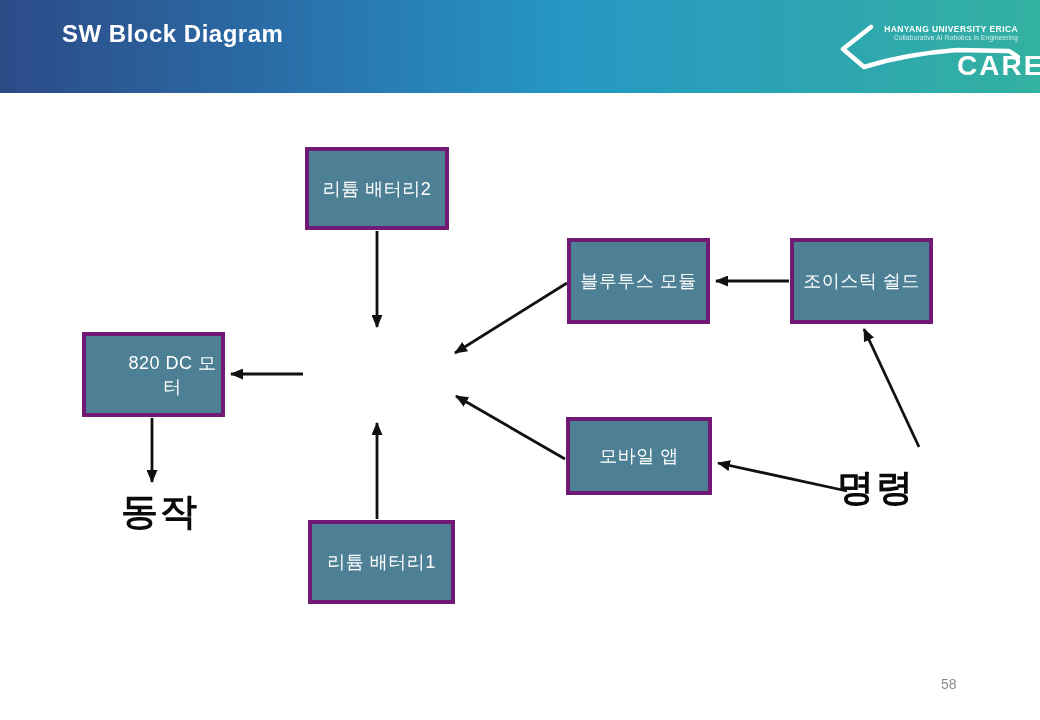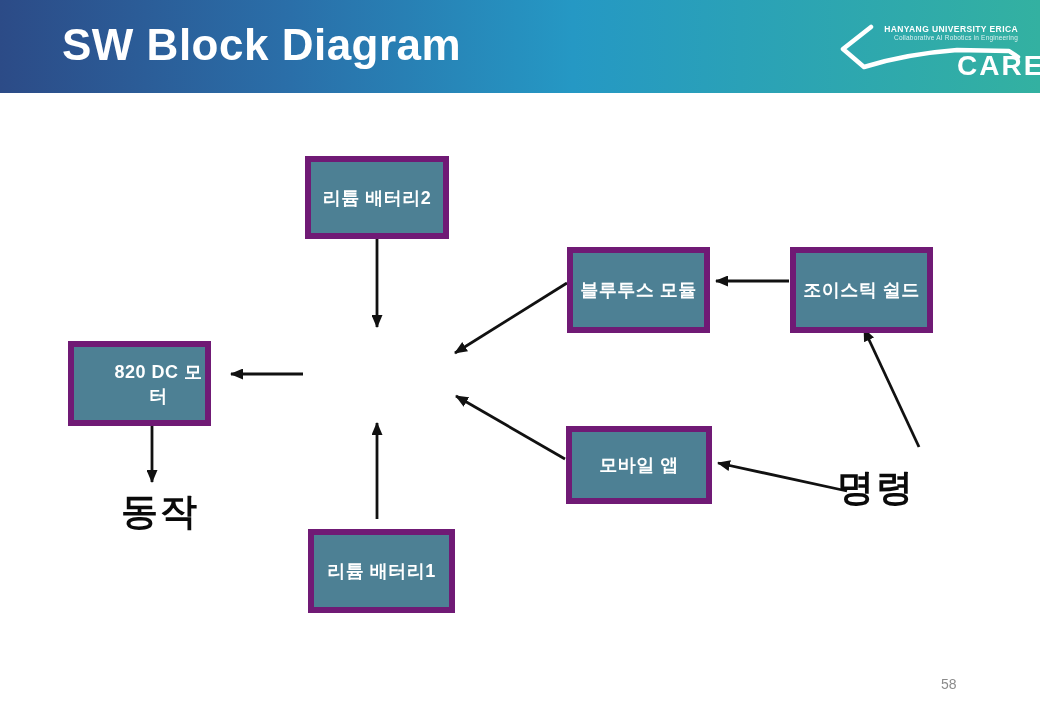--- a/index.html
+++ b/index.html
@@ -10,48 +10,48 @@
   }
   .slide{position:absolute;inset:0;background:#ffffff;}
 
   
   .header{
     position:absolute;left:0;top:0;width:1040px;height:93px;
     background:linear-gradient(90deg,#2c4b87 0%,#2a6fa9 28%,#2598c4 55%,#33b1a1 100%);
   }
   .title{
     position:absolute;left:62px;top:20px;margin:0;
-    color:#ffffff;font-size:44px;font-weight:bold;letter-spacing:0.5px;
+    color:#ffffff;font-size:24px;font-weight:bold;letter-spacing:0.5px;
   }
   .logo{position:absolute;left:835px;top:12px;width:195px;height:74px;text-align:right;}
   .logo svg{position:absolute;left:0;top:0;overflow:visible;}
   .logo-university{
     position:absolute;left:48px;top:12px;width:135px;
     color:#ffffff;font-size:8.5px;font-weight:bold;letter-spacing:0.4px;white-space:nowrap;
   }
   .logo-subtitle{
     position:absolute;left:48px;top:22px;width:135px;
     color:rgba(255,255,255,0.82);font-size:6.5px;letter-spacing:0.2px;white-space:nowrap;
   }
   .logo-acronym{
     position:absolute;left:92px;top:38px;
     color:#ffffff;font-size:28px;font-weight:bold;letter-spacing:2px;white-space:nowrap;margin-left:30px;
   }
 
   
   .node{
     position:absolute;box-sizing:border-box;
-    background:#4d8094;border:6px solid #701a75;
-    color:#ffffff;font-weight:bold;font-size:18px;letter-spacing:0.5px;
-    display:flex;align-items:center;justify-content:center;text-align:center;margin-top:9px;
+    background:#4d8094;border:4px solid #701a75;
+    color:#ffffff;font-weight:normal;font-size:18px;letter-spacing:0.5px;
+    display:flex;align-items:center;justify-content:center;text-align:center;
   }
   #node-battery2 {left:305px;top:147px;width:144px;height:83px;}
   #node-bluetooth{left:567px;top:238px;width:143px;height:86px;}
   #node-joystick {left:790px;top:238px;width:143px;height:86px;}
-  #node-dcmotor  {left:68px; top:332px;width:143px;height:85px;padding-left:38px;}
+  #node-dcmotor  {left:82px; top:332px;width:143px;height:85px;padding-left:38px;}
   #node-nano     {left:304px;top:332px;width:146px;height:85px;}
   #node-mobile   {left:566px;top:417px;width:146px;height:78px;}
   #node-battery1 {left:308px;top:520px;width:147px;height:84px;}
 
   .free-label{
     position:absolute;color:#0a0a0a;font-weight:bold;
     font-size:37px;letter-spacing:2px;line-height:1;white-space:nowrap;
   }
   #label-action {left:121px;top:493px;}
   #label-command{left:837px;top:469px;}

